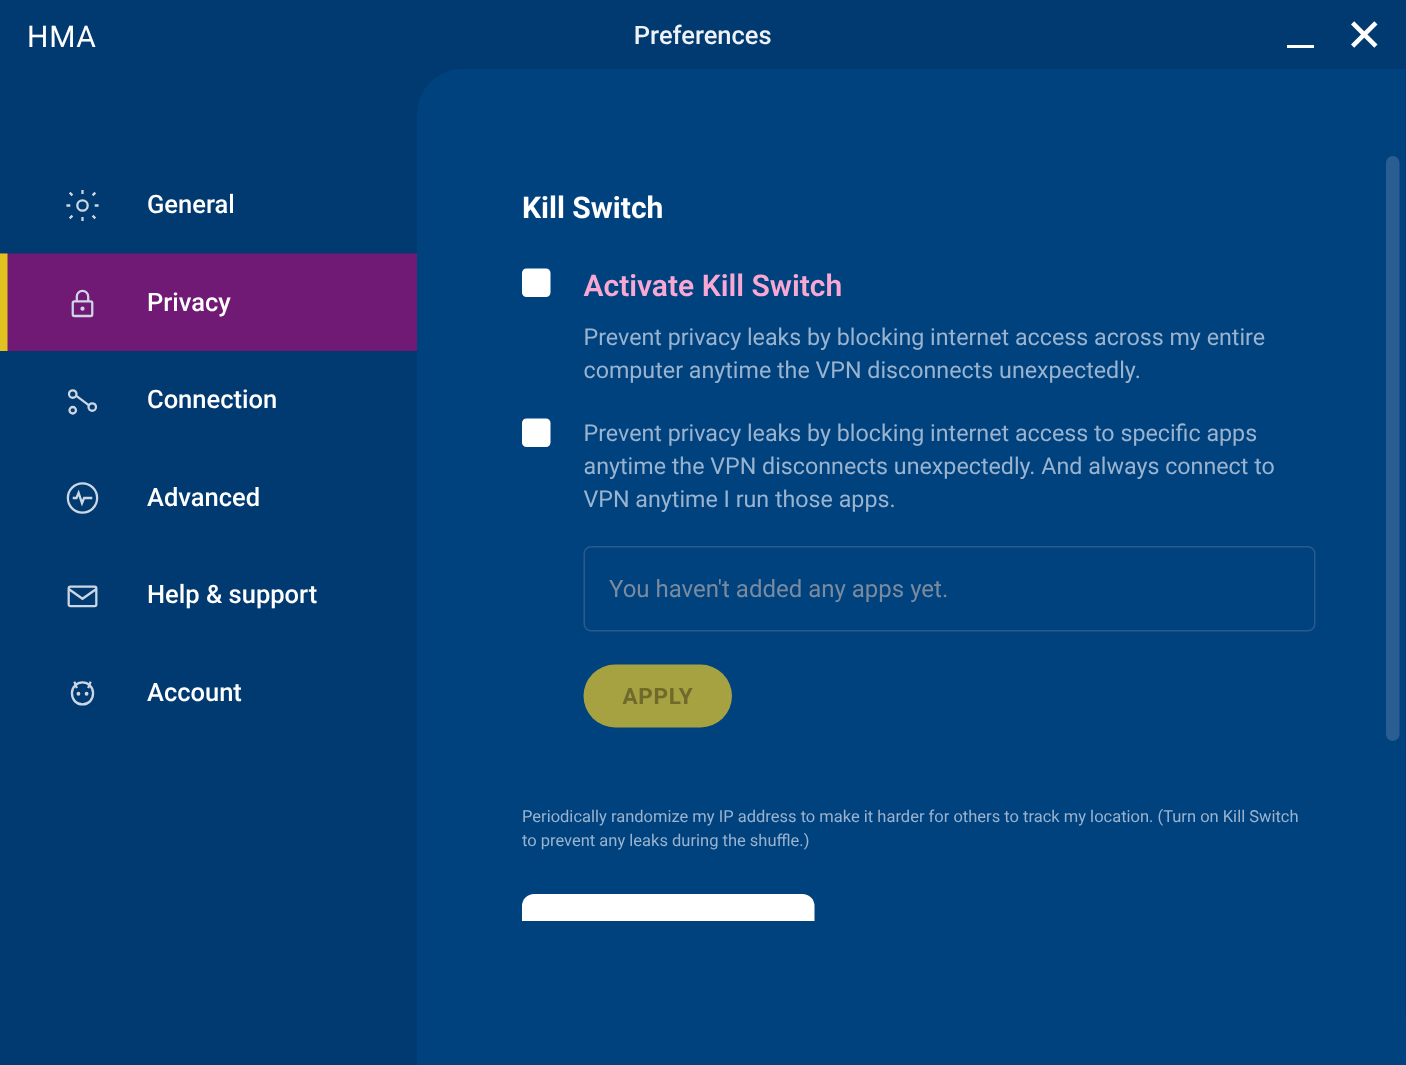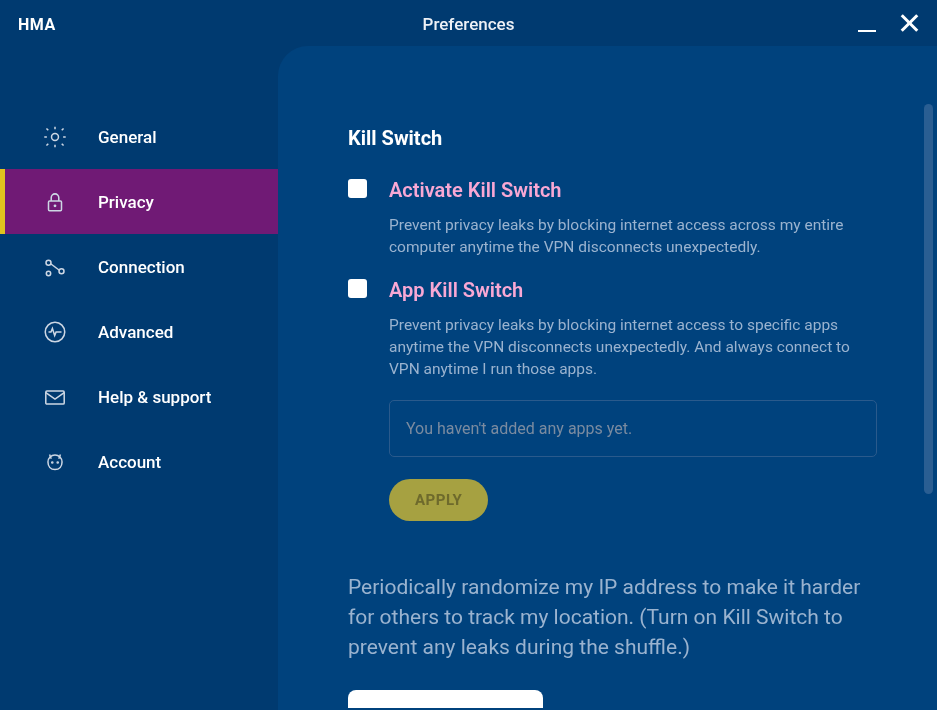--- a/index.html
+++ b/index.html
@@ -20,22 +20,22 @@
     .titlebar {
       height: 48px;
       display: flex;
       align-items: center;
       padding: 0 18px;
       color: #fff;
       position: relative;
     }
 
     .logo {
-      font-size: 16px;
-      font-weight: 700;
+      font-size: 20px;
+      font-weight: 400;
       letter-spacing: 0.5px;
     }
 
     .title-text {
       position: absolute;
       left: 50%;
       transform: translateX(-50%);
       font-size: 17px;
       font-weight: 500;
       color: #eef1f6;
@@ -221,21 +221,21 @@
       border-radius: 999px;
       cursor: not-allowed;
       user-select: none;
     }
 
     .section2 {
       margin-top: 52px;
     }
 
     .section-desc {
-      font-size: 21px;
+      font-size: 11px;
       line-height: 1.42;
       color: #9ab3cf;
       margin-top: 18px;
     }
 
     .scrollbar {
       position: absolute;
       right: 4px;
       top: 56px;
       width: 9px;
@@ -344,21 +344,20 @@
         <div class="checkbox"></div>
         <div class="option-body">
           <div class="option-label">Activate Kill Switch</div>
           <div class="option-desc">Prevent privacy leaks by blocking internet access across my entire computer anytime the VPN disconnects unexpectedly.</div>
         </div>
       </div>
 
       <div class="option">
         <div class="checkbox"></div>
         <div class="option-body">
-          <div class="option-label">App Kill Switch</div>
           <div class="option-desc">Prevent privacy leaks by blocking internet access to specific apps anytime the VPN disconnects unexpectedly. And always connect to VPN anytime I run those apps.</div>
         </div>
       </div>
 
       <div class="app-box">You haven't added any apps yet.</div>
 
       <div class="button-row">
         <div class="pill-btn">APPLY</div>
       </div>
 

